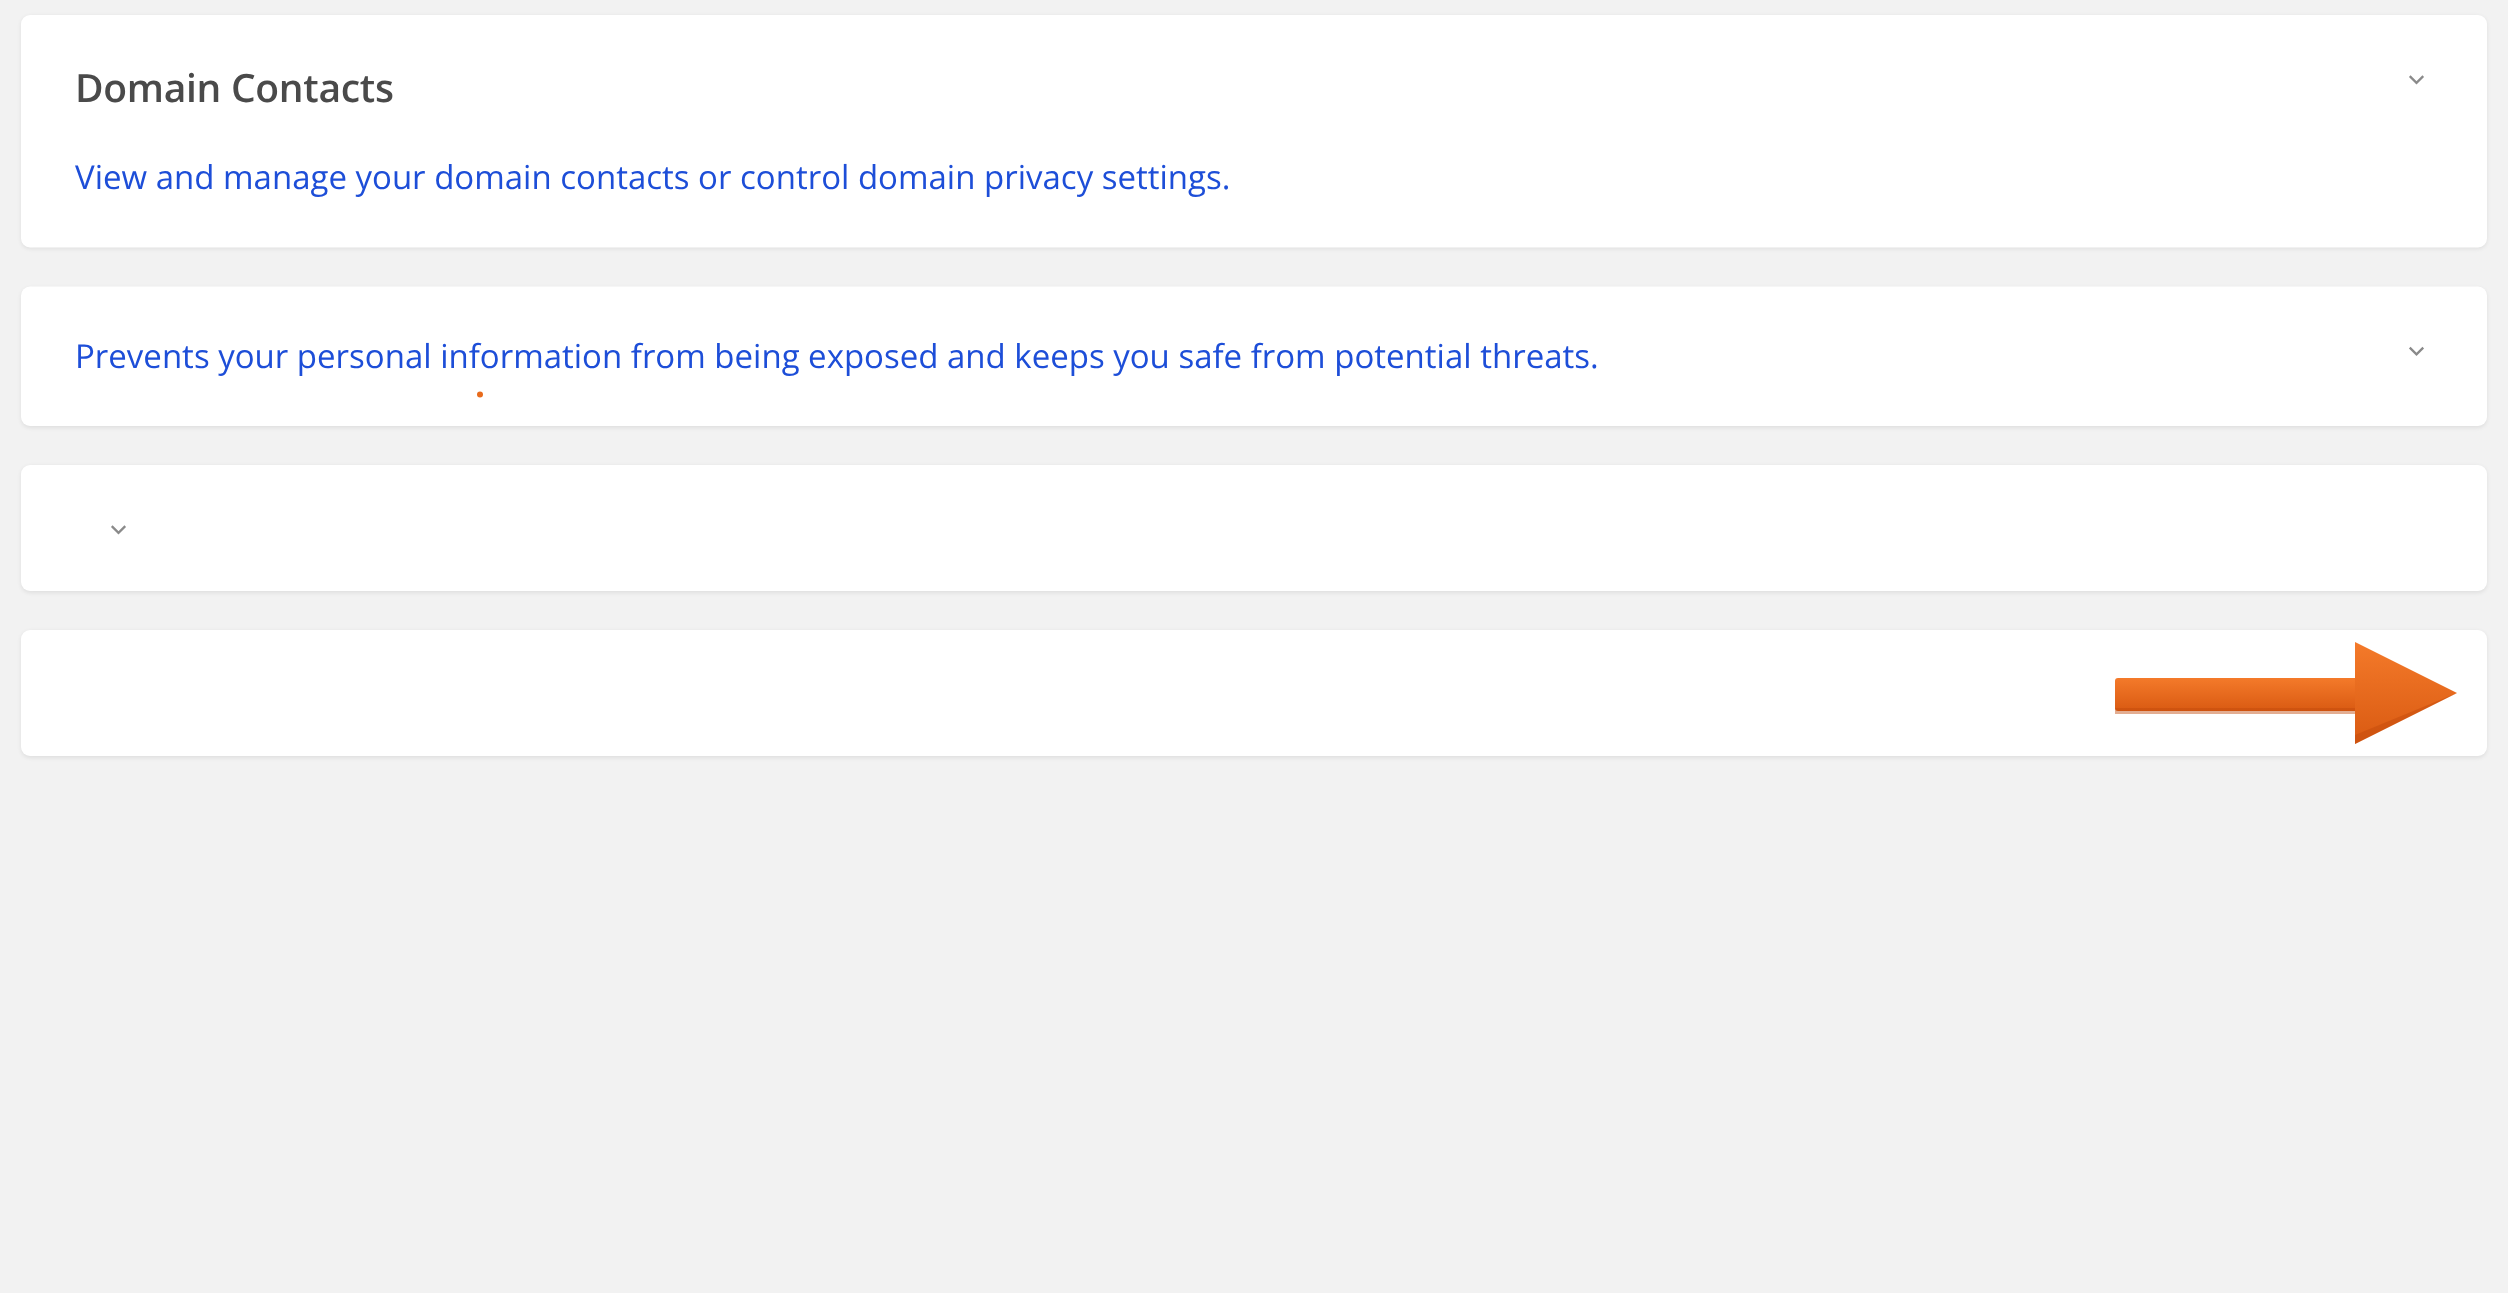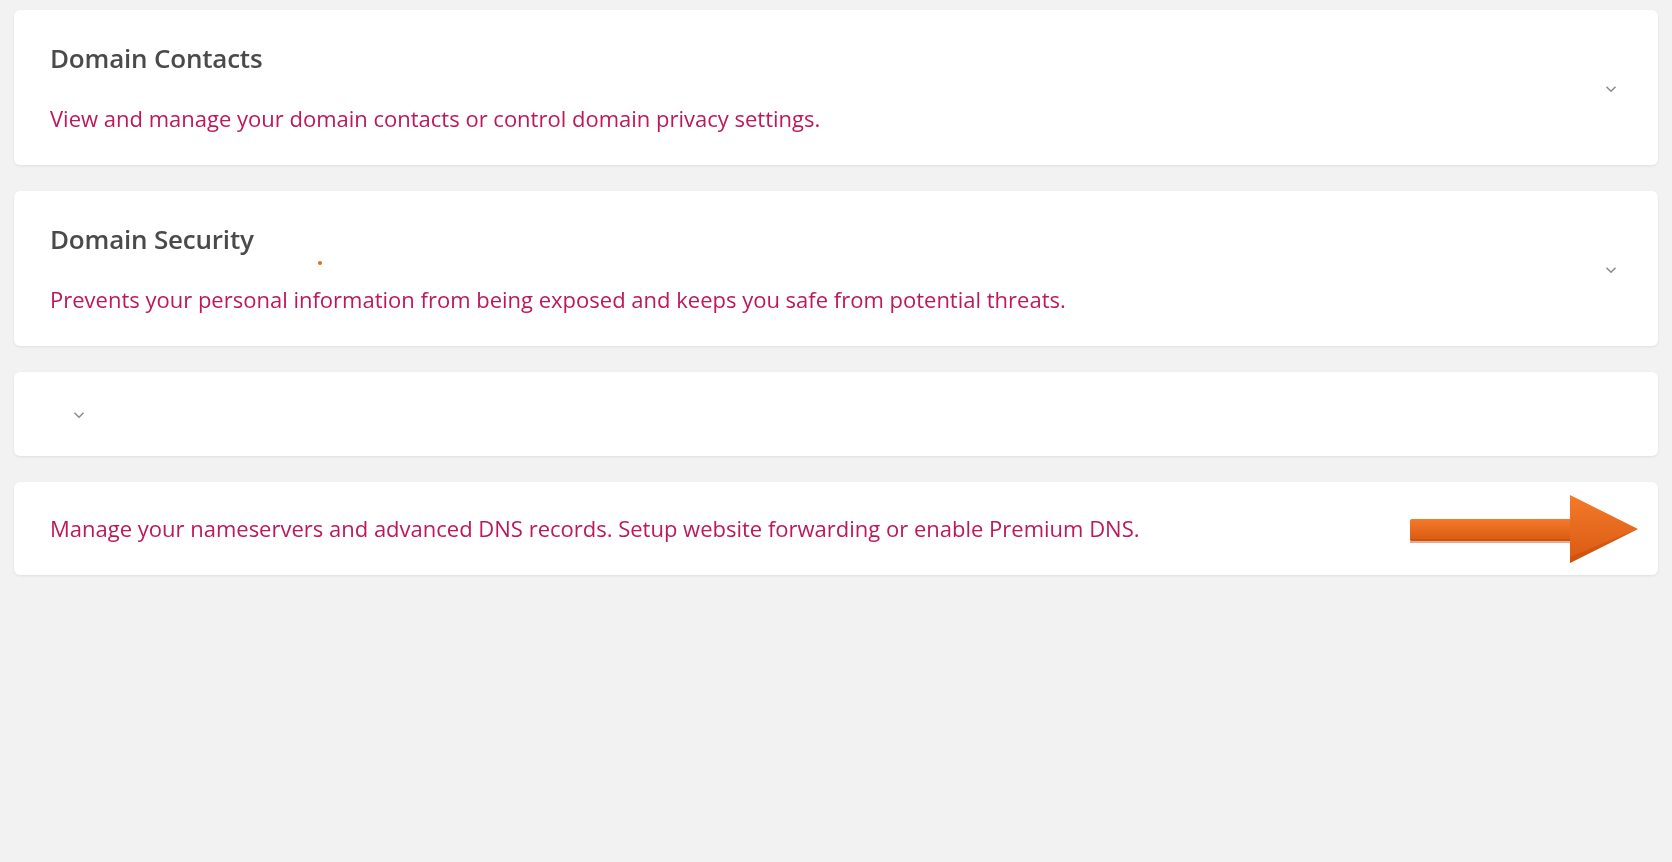--- a/index.html
+++ b/index.html
@@ -13,37 +13,37 @@
       padding: 10px 14px;
     }
     .card {
       background-color: #ffffff;
       border-radius: 6px;
       box-shadow: 0 1px 3px rgba(0,0,0,0.08);
       margin-bottom: 26px;
       padding: 30px 36px 30px 36px;
       position: relative;
       display: flex;
-      align-items: center;
+      align-items: flex-start;
       justify-content: space-between;
       cursor: pointer;
     }
     .card-content {
       flex: 1;
     }
     .card-title {
       font-size: 26px;
       font-weight: 600;
       color: #4a4a4a;
       margin-bottom: 26px;
       letter-spacing: -0.2px;
     }
     .card-description {
       font-size: 22px;
-      color: #be185d;
+      color: #1d4ed8;
       line-height: 1.5;
     }
     .chevron {
       width: 20px;
       height: 20px;
       flex-shrink: 0;
       margin-left: 20px;
       margin-top: 4px;
     }
     .chevron svg {
@@ -83,42 +83,40 @@
   </div>
   <span class="chevron">
     <svg viewBox="0 0 24 24">
         <polyline points="6 9 12 15 18 9"></polyline>
       </svg>
   </span>
 </div>
 
 <div class="card">
   <div class="card-content">
-    <h2 class="card-title">Domain Security</h2>
     <p class="card-description">Prevents your personal information from being exposed and keeps you safe from potential threats.</p>
   </div>
   <span class="dot-accent"></span>
   <span class="chevron">
     <svg viewBox="0 0 24 24">
         <polyline points="6 9 12 15 18 9"></polyline>
       </svg>
   </span>
 </div>
 
 <div class="card">
   <span class="chevron">
     <svg viewBox="0 0 24 24">
         <polyline points="6 9 12 15 18 9"></polyline>
       </svg>
   </span>
 </div>
 
 <div class="card">
   <div class="card-content">
-    <p class="card-description">Manage your nameservers and advanced DNS records. Setup website forwarding or enable Premium DNS.</p>
   </div>
   <span class="chevron">
     <svg viewBox="0 0 24 24">
         <polyline points="6 9 12 15 18 9"></polyline>
       </svg>
   </span>
   <span class="arrow-overlay">
     <svg width="230" height="80" viewBox="0 0 230 80">
       <defs>
         <linearGradient id="shaftgrad" x1="0" y1="0" x2="0" y2="1">

